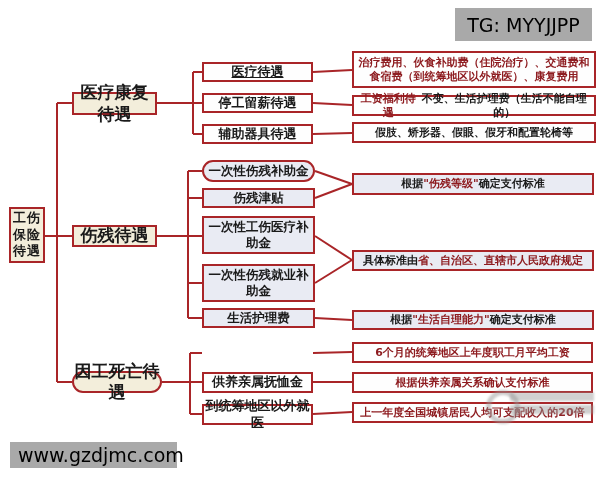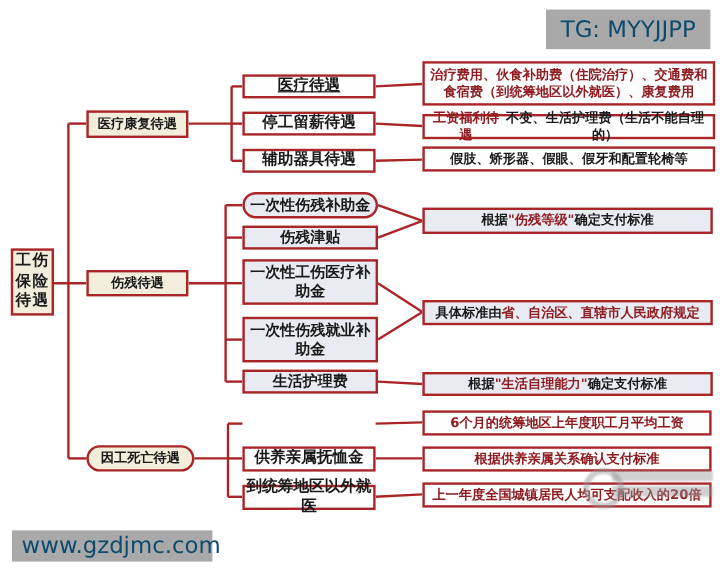--- a/index.html
+++ b/index.html
@@ -7,27 +7,27 @@
          font-family:"DejaVu Sans","Liberation Sans",sans-serif;}
   .wires{position:absolute;left:0;top:0;z-index:0;}
   .wires line{stroke:#a92528;stroke-width:2;}
   .node{position:absolute;z-index:2;border:2px solid #a92528;box-sizing:border-box;
         display:flex;align-items:center;justify-content:center;text-align:center;
         font-weight:700;color:#1a1a1a;line-height:1.25;}
   .bg-cream{background:#f3eedb;}
   .bg-white{background:#fefefe;}
   .bg-lav{background:#e9ebf3;}
   .root{flex-direction:column;font-size:13px;line-height:1.3;letter-spacing:1px;}
-  .branch{font-size:11px;}
+  .branch{font-size:17px;}
   .item{font-size:13px;}
   .item-sm{font-size:12.5px;}
   .leaf{font-size:11px;padding:1px 4px;}
   .t-red{color:#8e1c20;}
   .t-black{color:#1a1a1a;}
-  .badge{position:absolute;z-index:3;background:#a9a9a9;color:#0c4a6e;
+  .badge{position:absolute;z-index:3;background:#a9a9a9;color:#000000;
          display:flex;align-items:center;font-weight:400;}
   .tg{left:455px;top:8px;width:137px;height:33px;font-size:19px;justify-content:center;}
   .site{left:10px;top:442px;width:167px;height:26px;font-size:19px;padding-left:8px;box-sizing:border-box;}
   .wm{position:absolute;z-index:4;left:458px;top:384px;width:138px;height:40px;pointer-events:none;}
   .wm .blob{position:absolute;background:#9a9a9a;opacity:0.45;filter:blur(1px);}
   .wm .ring{position:absolute;left:28px;top:6px;width:24px;height:24px;border:5px solid #9a9a9a;
             border-radius:50%;opacity:0.5;filter:blur(1px);}
 </style>
 </head>
 <body>

